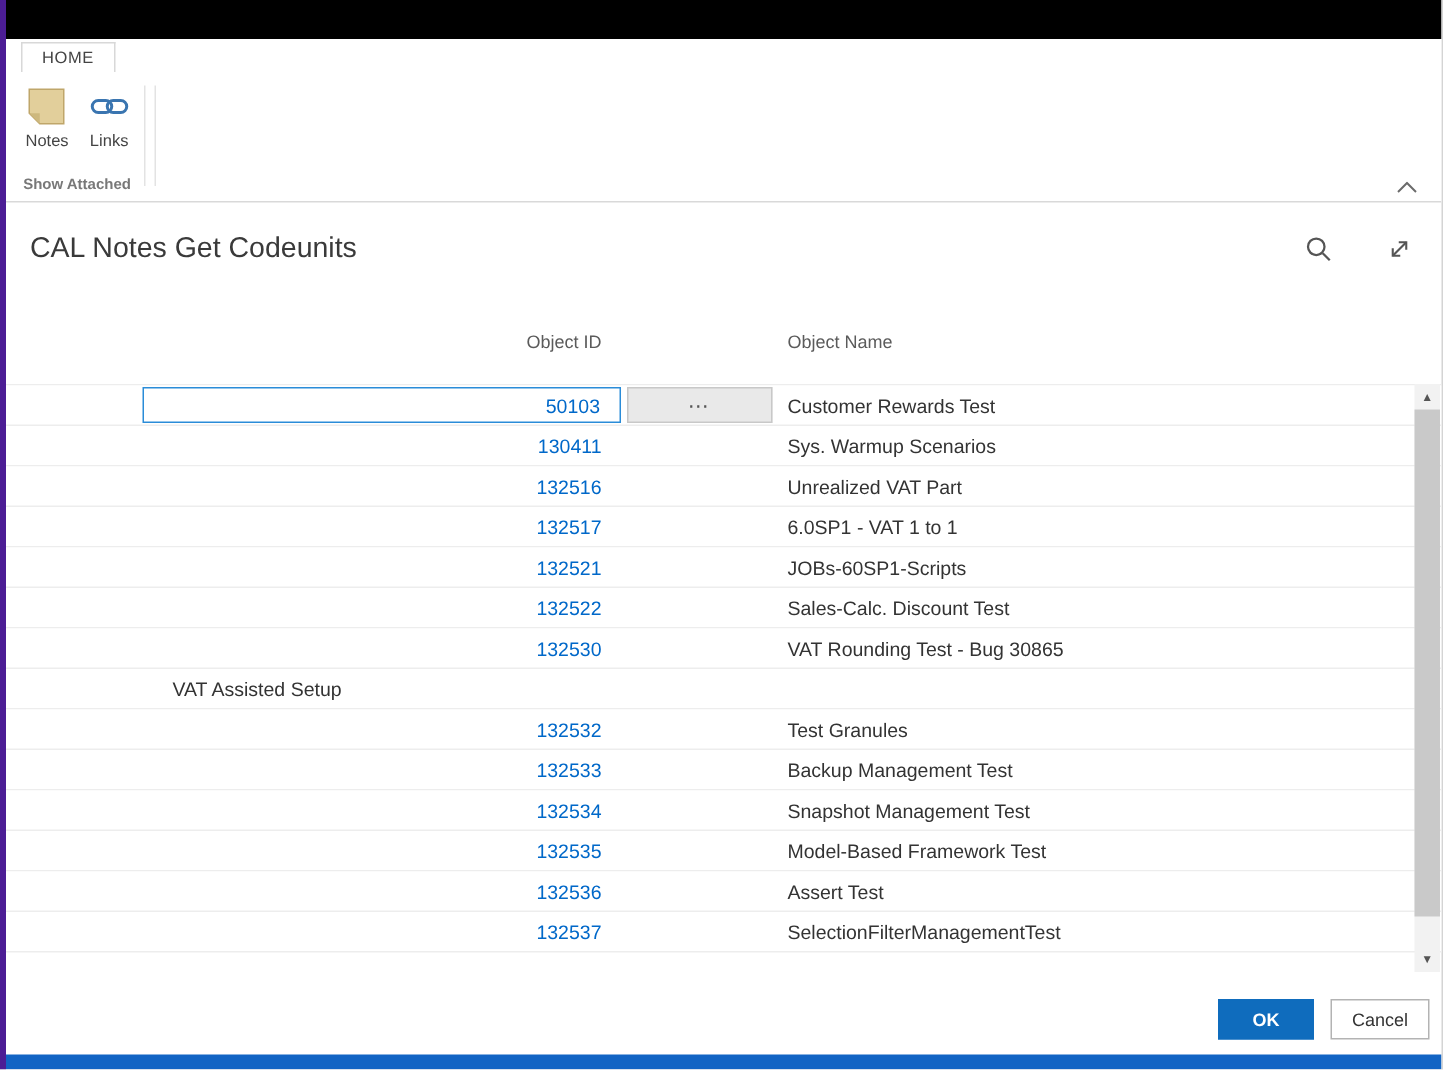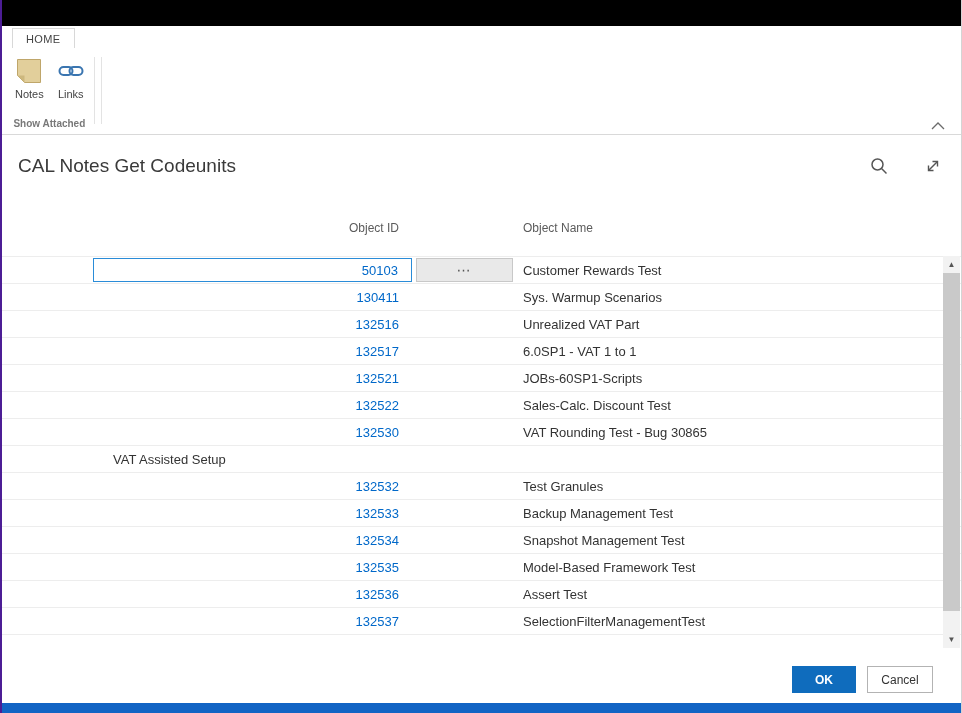--- a/index.html
+++ b/index.html
@@ -1,21 +1,21 @@
 <!DOCTYPE html>
 <html style="--accent-blue: #0f6cbd; --link-blue: #0068c9; --selected-border: #2a8cd8; --bottom-strip: #1264c4; --titlebar-black: #000000;"><head>
 <meta charset="utf-8">
 <style>
   * { margin:0; padding:0; box-sizing:border-box; }
   html,body { background:#e9e9e9; }
   body { font-family:"Liberation Sans", sans-serif; }
 
   .window {
     position:relative; width:962px; height:713px; background:#fff;
-    border-left:2px solid #4c1d95; border-right:1px solid #d4d4d4;
+    border-left:4px solid #4c1d95; border-right:1px solid #d4d4d4;
     overflow:hidden;
   }
 
   
   .titlebar { height:26px; background:#000; }
 
   
   .tabs { height:22px; display:flex; align-items:flex-end; background:#fff; }
   .tab {
     margin-left:10px; padding:4px 13px 3px; background:#fff;
@@ -75,21 +75,21 @@
   .scrollbar {
     position:absolute; top:256px; right:1px; width:17px; height:392px;
     background:#f2f2f2; display:flex; flex-direction:column;
   }
   .sb-btn { height:17px; display:flex; align-items:center; justify-content:center;
             font-size:8px; color:#555; }
   .sb-track { flex:1; position:relative; }
   .sb-thumb { position:absolute; top:0; left:0; right:0; height:338px; background:#c9c9c9; }
 
   
-  .footer { margin-top:31px; display:flex; justify-content:flex-end; gap:11px; padding-right:28px; }
+  .footer { margin-top:31px; display:flex; justify-content:flex-end; gap:11px; padding-right:8px; }
   .btn { height:27px; font-size:12px; font-family:inherit; }
   .btn-ok {
     width:64px; background:var(--accent-blue,#0f6cbd); color:#fff;
     border:1px solid var(--accent-blue,#0f6cbd); font-weight:700;
   }
   .btn-cancel { width:66px; background:#fff; color:#333; border:1px solid #b3b3b3; }
 
   .bottom-strip { position:absolute; left:0; right:0; bottom:0; height:10px;
                   background:var(--bottom-strip,#1264c4); }
 </style>

